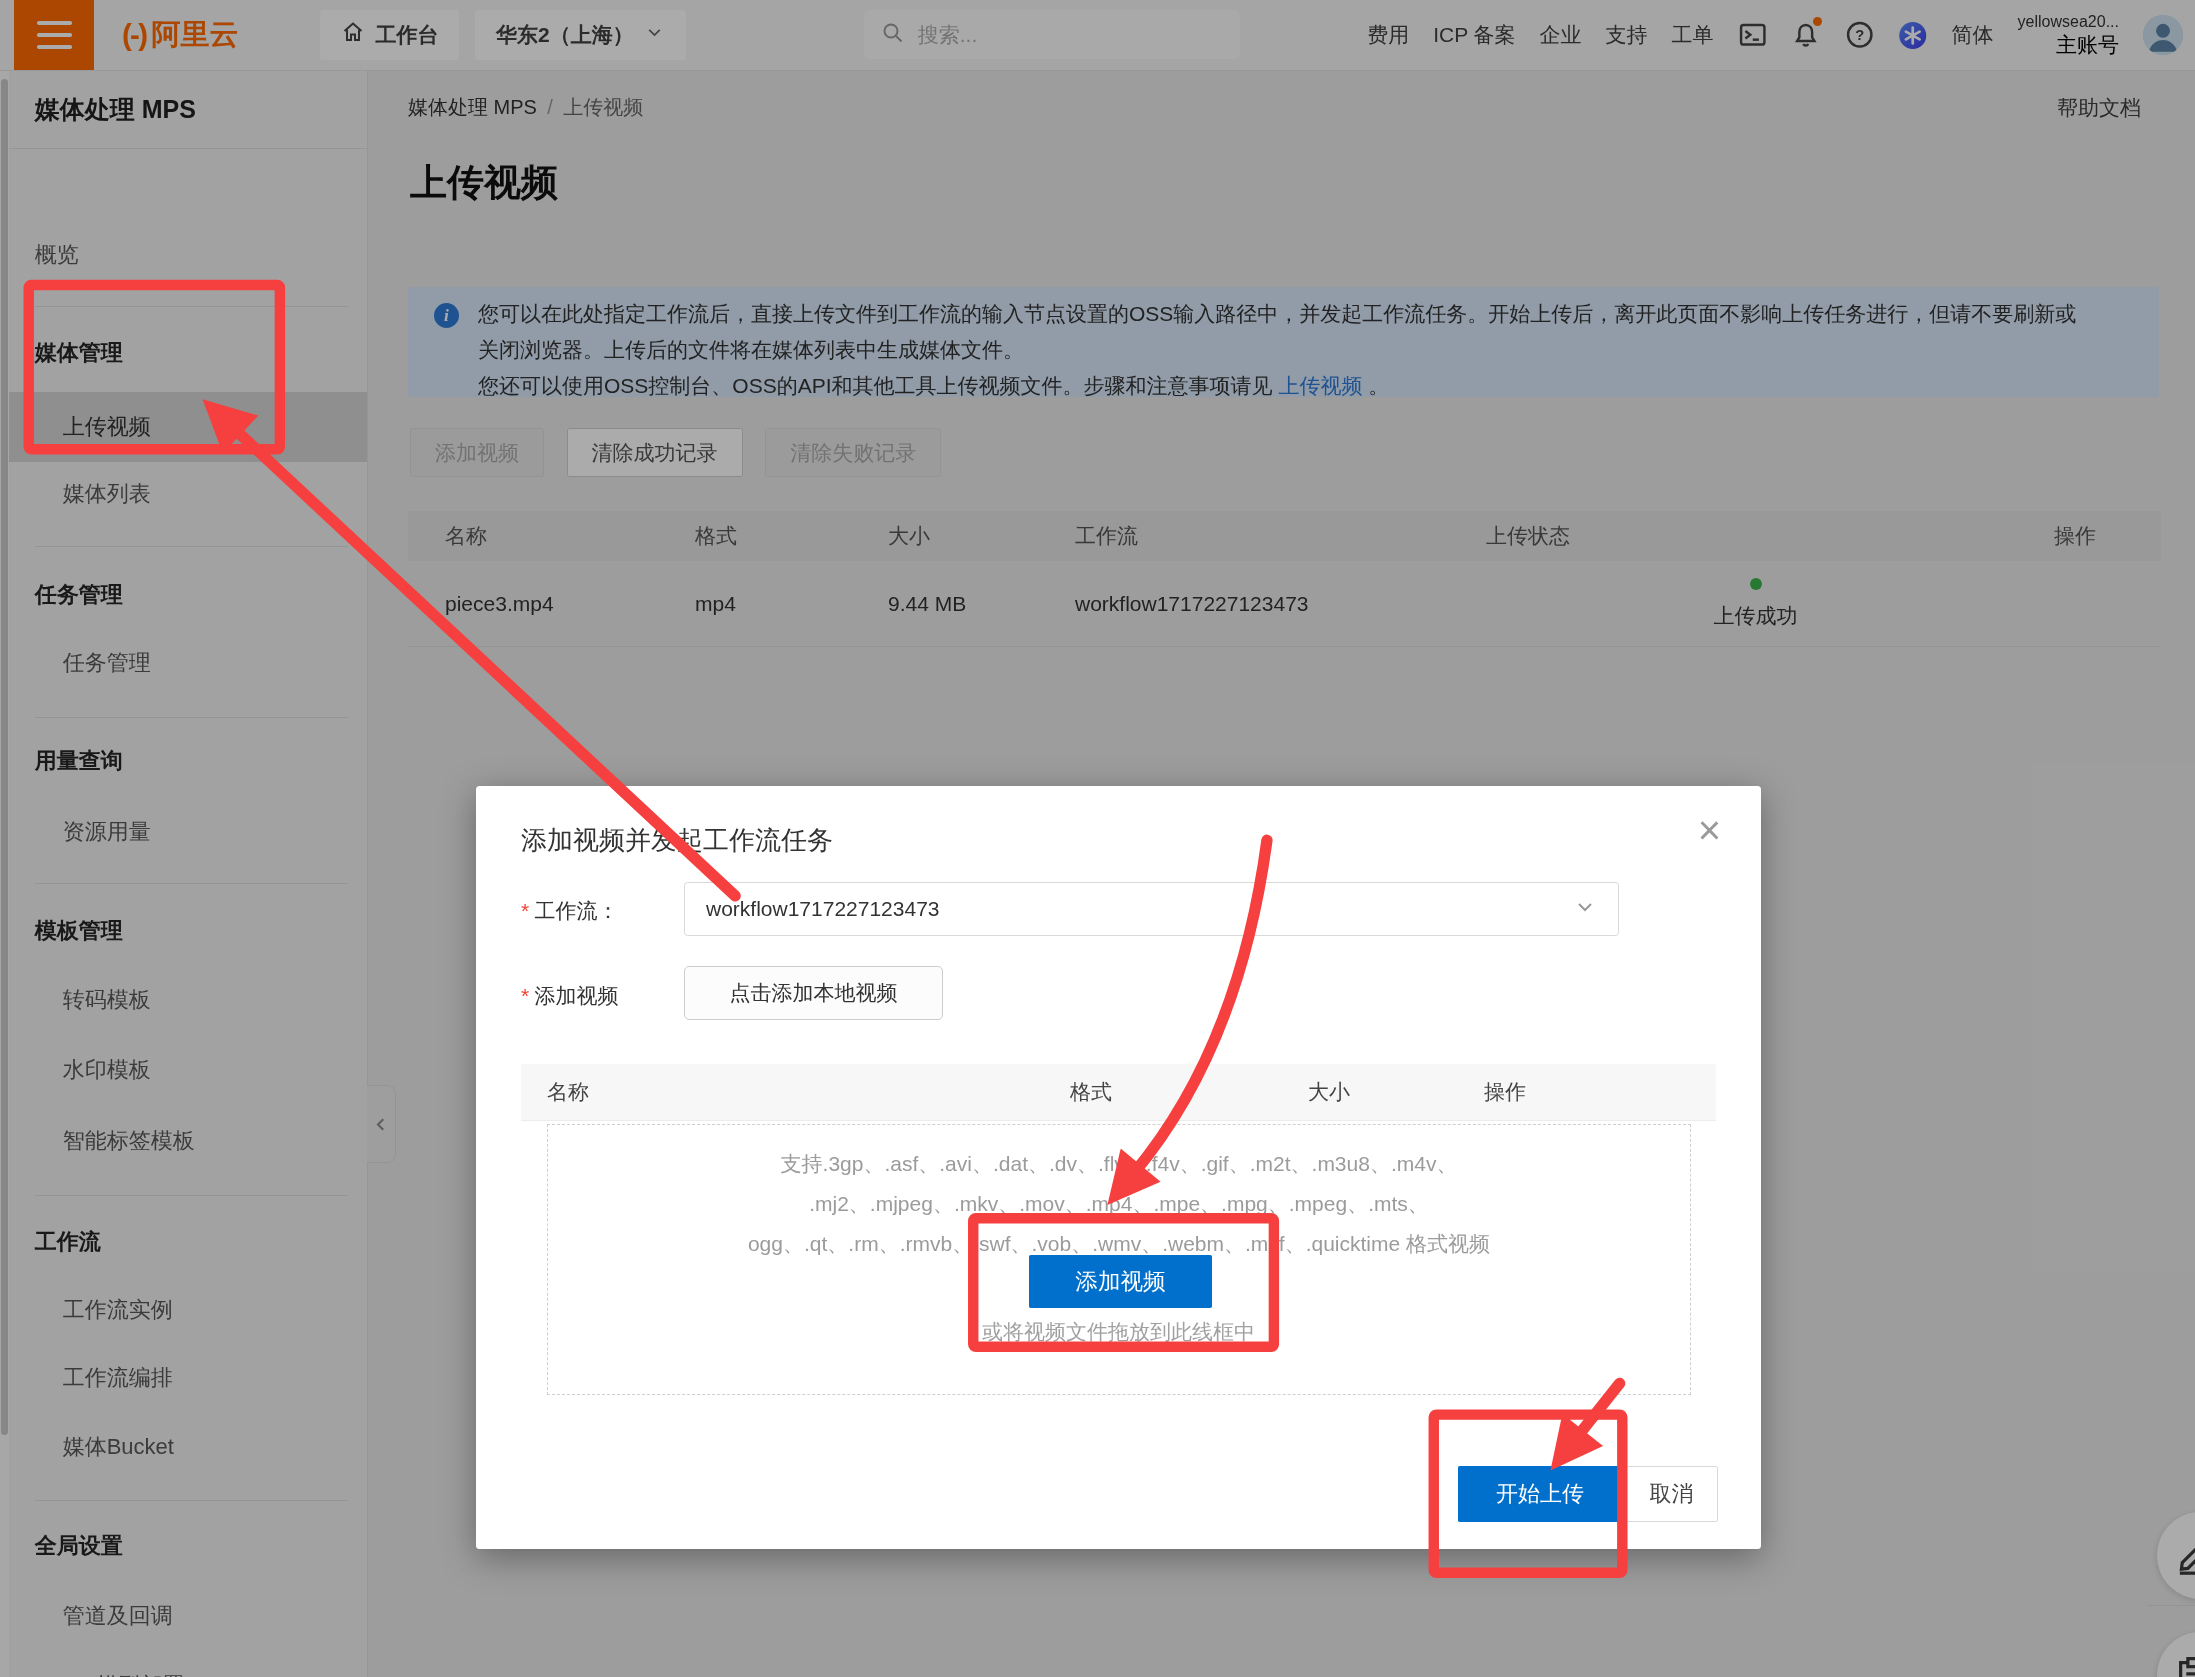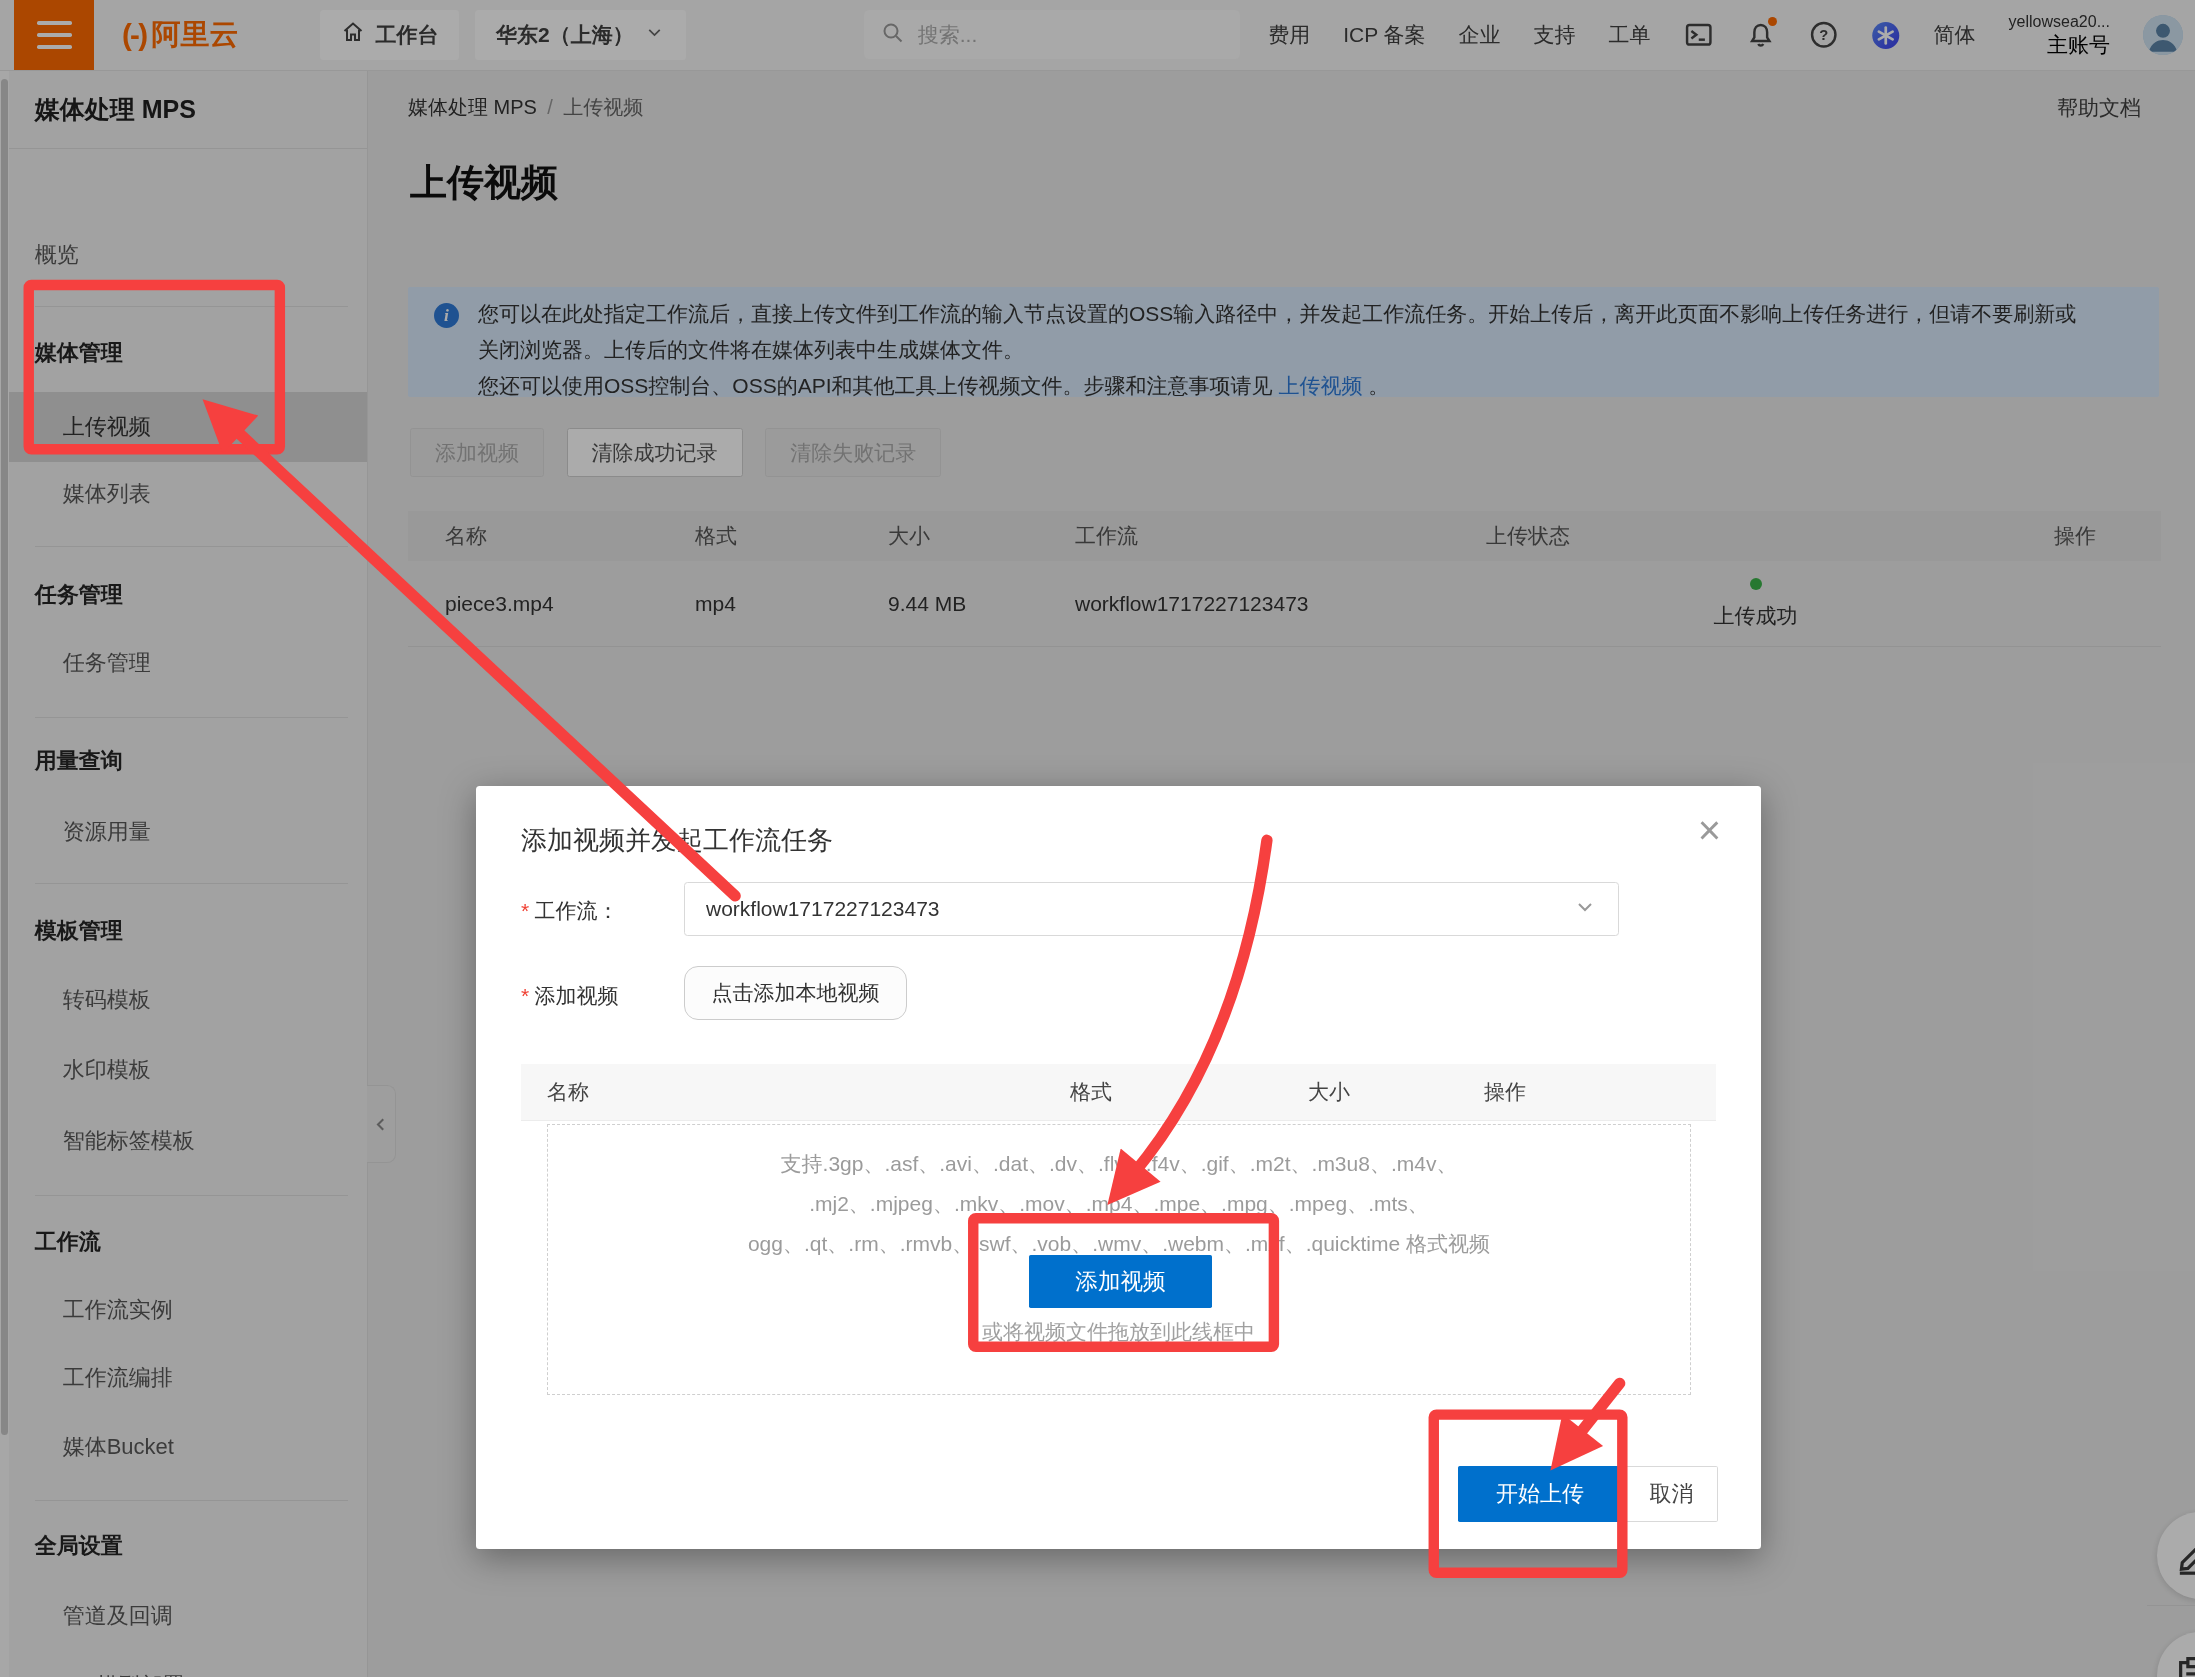--- a/index.html
+++ b/index.html
@@ -11,21 +11,21 @@
   .hamburger i{display:block;width:35px;height:4.3px;background:#fff;border-radius:1.7px;}
   .logo{position:absolute;left:122px;top:0;height:70px;display:flex;align-items:center;gap:5.2px;color:#ff6a00;font-weight:bold;}
   .logo .br{font-size:29.5px;letter-spacing:-1.7px;}
   .logo .tx{font-size:29px;}
   .tb-pill{position:absolute;top:9.6px;height:50px;background:#ffffff;border-radius:3.5px;display:flex;align-items:center;gap:10.4px;padding:0 21px;font-size:21px;color:#404040;cursor:pointer;font-weight:bold;}
   .pill-workbench{left:320px;}
   .pill-region{left:475px;}
   .search{position:absolute;left:864px;top:10.4px;width:341px;height:49px;background:#fcfcfc;border-radius:5.2px;display:flex;align-items:center;gap:10.4px;padding:0 17.4px;}
   .search input{border:none;outline:none;background:transparent;font-size:21px;color:#666;width:243px;font-family:inherit;}
   .search input::placeholder{color:#adadad;}
-  .tb-right{position:absolute;right:12px;top:0;height:70px;display:flex;align-items:center;gap:33px;}
+  .tb-right{position:absolute;right:12px;top:0;height:70px;display:flex;align-items:center;gap:24px;}
   .tb-item{font-size:21px;color:#404040;white-space:nowrap;cursor:pointer;}
   .tb-icon{position:relative;width:29.5px;height:29.5px;display:flex;align-items:center;justify-content:center;cursor:pointer;}
   .bell-dot{position:absolute;right:-1.7px;top:-3.5px;width:9.6px;height:9.6px;border-radius:50%;background:#ff6a00;}
   .account{display:flex;flex-direction:column;align-items:flex-end;line-height:1.25;cursor:pointer;}
   .account .nm{font-size:16px;color:#333;}
   .account .tp{font-size:21px;color:#000000;}
   .avatar{width:40px;height:40px;border-radius:50%;overflow:hidden;background:#bcd7ee;flex:0 0 auto;cursor:pointer;}
   
   .scrollstrip{position:absolute;left:0;top:70px;width:8.7px;height:1607px;background:#fafafa;}
   .scrollthumb{position:absolute;left:0.9px;top:8.7px;width:7px;height:1356px;background:#c9c9c9;border-radius:3.5px;}
@@ -68,21 +68,21 @@
   
   .dim{position:absolute;left:0;top:0;width:2195px;height:1677px;background:rgba(0,0,0,0.33);z-index:40;}
   
   .modal{position:absolute;left:476px;top:786px;width:1285px;height:763px;background:#fff;border-radius:3.5px;box-shadow:0 8.7px 35px rgba(0,0,0,.35);z-index:50;}
   .m-title{position:absolute;left:45px;top:37px;font-size:26px;font-weight:500;color:#333;}
   .m-close{position:absolute;right:40px;top:24px;font-size:40px;color:#9a9a9a;line-height:1;cursor:pointer;}
   .m-label{position:absolute;left:45px;font-size:21px;color:#333;}
   .req{color:#f04134;margin-right:5.2px;}
   .m-select{position:absolute;left:208px;top:96px;width:935px;height:54px;border:0.9px solid #d9d9d9;border-radius:3.5px;box-sizing:border-box;display:flex;align-items:center;font-size:21px;color:#333;padding:0 21px;cursor:pointer;background:#fff;}
   .m-select .val{flex:1;}
-  .m-addlocal{position:absolute;left:208px;top:180px;width:223px;height:54px;border:0.9px solid #ccc;background:#fcfcfc;border-radius:14px;display:flex;align-items:center;justify-content:center;font-size:21px;color:#333;cursor:pointer;box-sizing:border-box;}
+  .m-addlocal{position:absolute;left:208px;top:180px;width:259px;height:54px;border:0.9px solid #ccc;background:#fcfcfc;border-radius:5px;display:flex;align-items:center;justify-content:center;font-size:21px;color:#333;cursor:pointer;box-sizing:border-box;}
   .m-thead{position:absolute;left:45px;top:278px;width:1195px;height:57px;background:#f7f7f7;display:grid;grid-template-columns:523px 238px 176px 1fr;align-items:center;font-size:21px;color:#444;padding-left:26px;box-sizing:border-box;border-bottom:0.9px solid #ececec;}
   .m-dash{position:absolute;left:71px;top:338px;width:1144px;height:271px;border:1.7px dashed #cfcfcf;box-sizing:border-box;text-align:center;}
   .m-formats{margin-top:19px;font-size:21px;line-height:40px;color:#9b9b9b;}
   .m-addbtn{position:absolute;left:553px;top:469px;width:183px;height:53px;background:#0070cc;color:#fff;font-size:22.6px;display:flex;align-items:center;justify-content:center;border-radius:1.7px;cursor:pointer;}
   .m-draghint{position:absolute;left:0;top:532px;width:100%;text-align:center;font-size:21px;color:#a0a0a0;}
   .m-start{position:absolute;left:982px;top:680px;width:164px;height:56px;background:#0070cc;color:#fff;font-size:22px;display:flex;align-items:center;justify-content:center;border-radius:1.7px;cursor:pointer;}
   .m-cancel{position:absolute;left:1149px;top:680px;width:93px;height:56px;background:#fff;border:0.9px solid #d9d9d9;box-sizing:border-box;color:#444;font-size:22px;display:flex;align-items:center;justify-content:center;border-radius:1.7px;cursor:pointer;}
   
   .ann{position:absolute;left:0;top:0;z-index:60;pointer-events:none;}
 </style>

